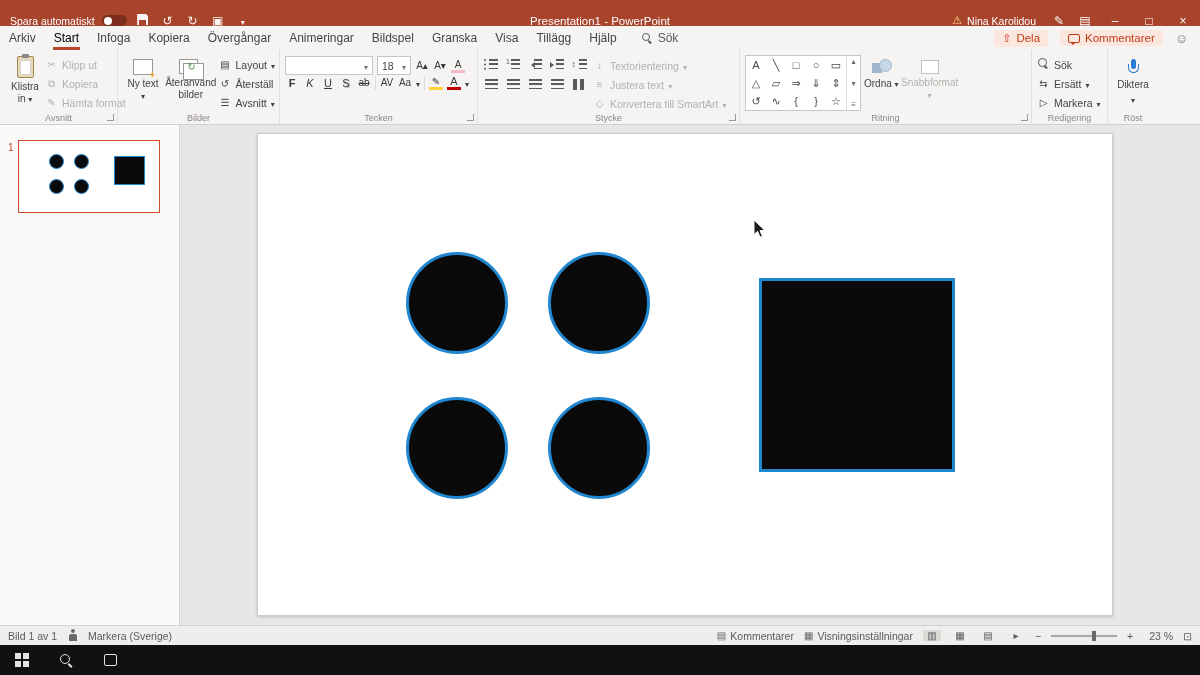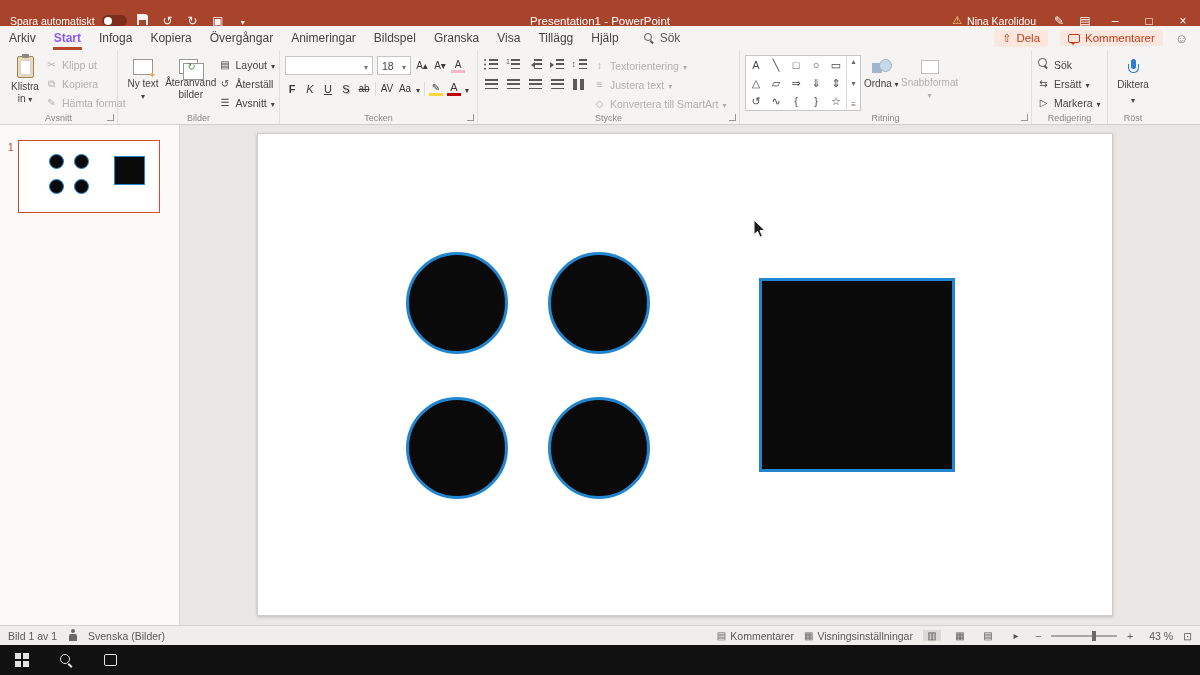--- a/index.html
+++ b/index.html
@@ -18,21 +18,21 @@
   .tb-title{position:absolute;left:0;right:0;text-align:center;font-size:11.5px;pointer-events:none}
   .tb-right{margin-left:auto;display:flex;align-items:center;height:100%;z-index:2}
   .tb-user{display:flex;align-items:center;gap:5px;font-size:10.5px;padding:0 10px}
   .tb-warn{color:#ffd27f;font-size:11px}
   .tb-ico{width:26px;text-align:center;font-size:12px}
   .win-btn{width:34px;height:100%;display:flex;align-items:center;justify-content:center;font-size:12px}
 
   
   .menubar{position:absolute;top:26px;left:0;right:0;height:24px;background:#f6f4f2;display:flex;align-items:center;font-size:12px;color:#444}
   .menu-tab{padding:0 9px;height:100%;display:flex;align-items:center;position:relative;white-space:nowrap}
-  .menu-tab.active{color:#8b5cf6;font-weight:bold}
+  .menu-tab.active{color:#000000;font-weight:normal}
   .menu-tab.active::after{content:"";position:absolute;left:8px;right:8px;bottom:0;height:3px;background:#b7472a}
   .menu-search{display:flex;align-items:center;gap:5px;margin-left:16px;color:#5a5a5a}
   .i-mag{position:relative;width:11px;height:11px;display:inline-block}
   .i-mag::before{content:"";position:absolute;left:0;top:0;width:6.5px;height:6.5px;border:1.4px solid #5a5a5a;border-radius:50%}
   .i-mag::after{content:"";position:absolute;left:7.2px;top:7.2px;width:4px;height:1.6px;background:#5a5a5a;transform:rotate(45deg);transform-origin:0 0}
   .menu-right{margin-left:auto;display:flex;align-items:center;gap:12px;padding-right:12px}
   .chip{display:flex;align-items:center;gap:5px;color:#c13b1a;background:#fbe7dd;padding:2px 8px;border-radius:2px;font-size:11.5px}
   .i-share{font-size:11px}
   .i-bubble{width:12px;height:9px;border:1.3px solid #c13b1a;border-radius:2px;position:relative;display:inline-block}
   .i-bubble::after{content:"";position:absolute;left:2px;bottom:-5px;border:2.6px solid transparent;border-top-color:#c13b1a}
@@ -53,21 +53,21 @@
 
   .ic-clipboard{width:17px;height:22px;background:#e8d9b8;border:1px solid #a08650;border-radius:2px;position:relative}
   .ic-clipboard::before{content:"";position:absolute;top:-3px;left:4px;width:7px;height:4px;background:#8a8886;border-radius:1px}
   .ic-clipboard::after{content:"";position:absolute;top:3px;left:2px;right:2px;bottom:2px;background:#fff;border:1px solid #d6d4d2}
   .ic-newslide{width:20px;height:16px;background:#fff;border:1px solid #9a9896;position:relative;margin-top:3px}
   .ic-newslide::after{content:"✦";position:absolute;right:-4px;bottom:-6px;font-size:9px;color:#e9a13b}
   .ic-reuse{width:19px;height:15px;background:#fff;border:1px solid #9a9896;position:relative;margin-top:3px;margin-right:4px}
   .ic-reuse::before{content:"";position:absolute;left:3px;top:3px;width:19px;height:15px;background:#fff;border:1px solid #9a9896}
   .ic-reuse::after{content:"↻";position:absolute;left:7px;top:1px;color:#4c8f4c;font-size:10px;z-index:1}
 
-  .tcol{display:flex;flex-direction:column;gap:6px;padding-top:3px}
+  .tcol{display:flex;flex-direction:column;gap:0;padding-top:3px}
   .trow{display:flex;align-items:center;gap:4px}
   .combo{background:#fff;border:1px solid #c8c6c4;height:19px;display:flex;align-items:center;justify-content:space-between;font-size:10.5px;padding:0 4px;color:#444}
   .combo .dd::after{color:#7a7876}
   .fmt{min-width:14px;text-align:center;font-size:11px;color:#3b3a39}
   .fmt.b{font-weight:bold}.fmt.i{font-style:italic}.fmt.u{text-decoration:underline}
   .fmt.sh{text-shadow:1px 1px 1px #a5a3a1}.fmt.st{text-decoration:line-through}
   .fmt.small{font-size:10px}
   .vd{width:1px;height:14px;background:#dddbd8}
   .hl-bar{border-bottom:3px solid #ffd43b;padding-bottom:0}
   .fc-bar{border-bottom:3px solid #c00000;padding-bottom:0}
@@ -437,40 +437,40 @@
   </div>
 </div>
 
 <svg class="cursor" width="14" height="20" viewBox="0 0 14 20">
   <path d="M1 1 L1 15.5 L4.6 12.4 L7 18.2 L9.4 17.2 L7 11.6 L11.8 11.3 Z" fill="#1c1c1c" stroke="#ffffff" stroke-width="1"></path>
 </svg>
 
 <div class="statusbar">
   <span>Bild 1 av 1</span>
   <span class="access"></span>
-  <span>Svenska (Bilder)</span>
+  <span>Markera (Sverige)</span>
   <div class="sb-right">
     <span class="sb-item">
       <span class="sb-ic">▤</span>
       <span>Kommentarer</span>
     </span>
     <span class="sb-item">
       <span class="sb-ic">▦</span>
       <span>Visningsinställningar</span>
     </span>
     <span class="sb-view cur">▥</span>
     <span class="sb-view">▦</span>
     <span class="sb-view">▤</span>
     <span class="sb-view">▸</span>
     <span>−</span>
     <span class="slider">
         <span class="thumbk"></span>
       </span>
     <span>+</span>
-    <span class="zoom-label">43 %</span>
+    <span class="zoom-label">23 %</span>
     <span>⊡</span>
   </div>
 </div>
 
 <div class="taskbar">
   <div class="tbar-btn">
     <span class="winlogo">
         <i></i>
         <i></i>
         <i></i>

